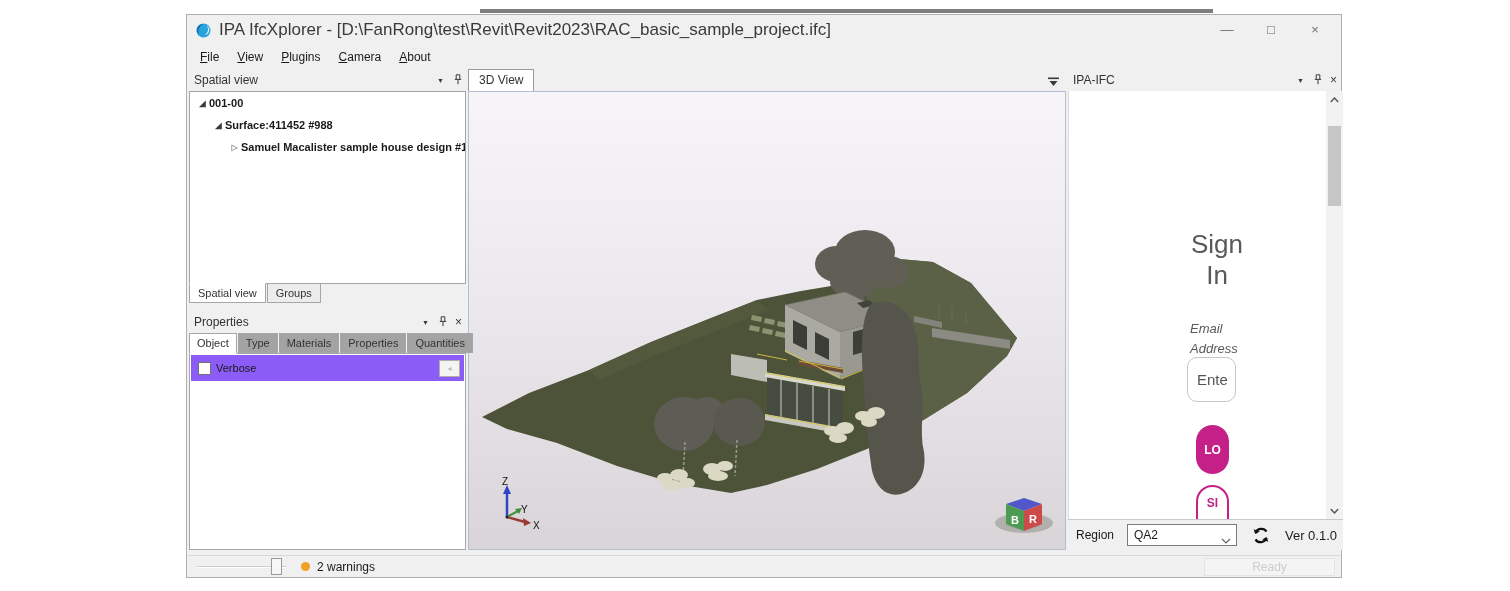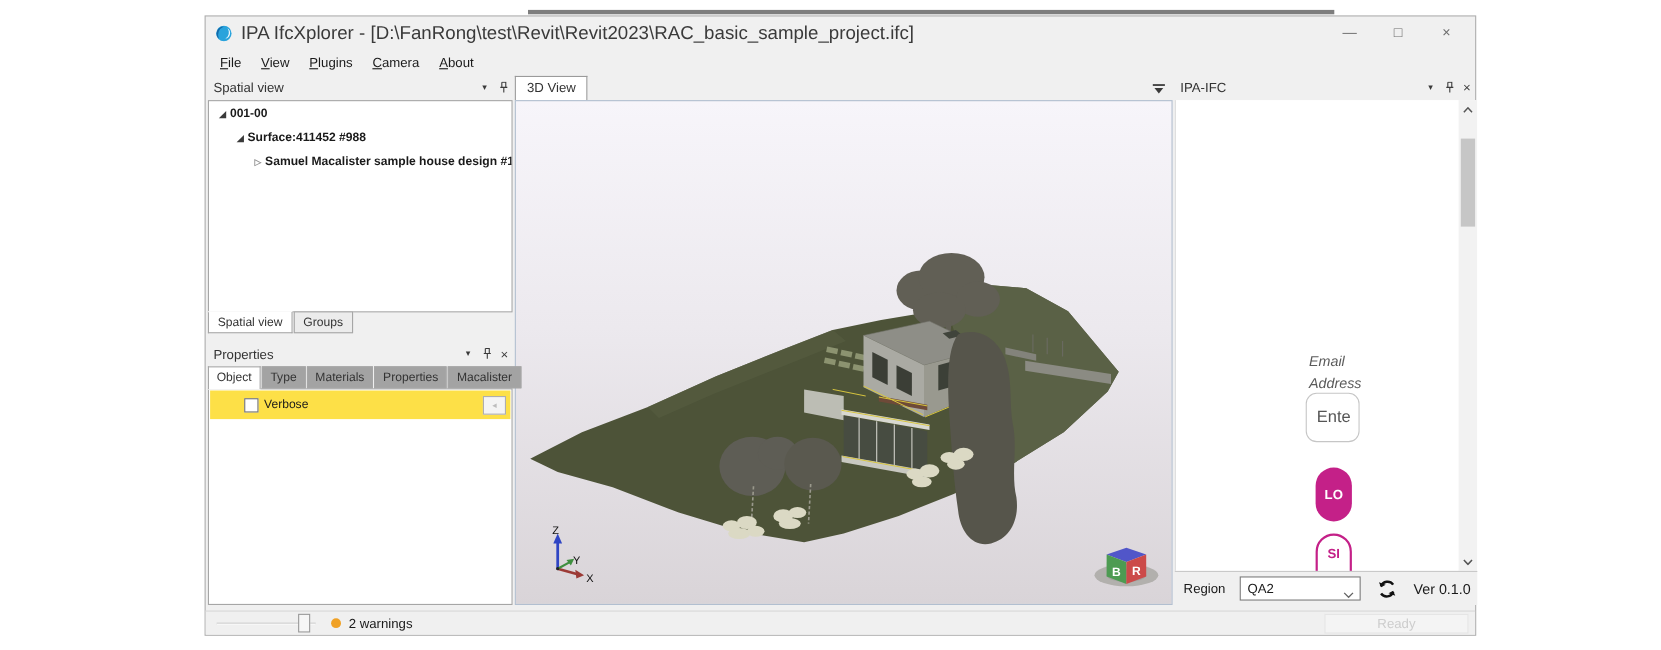--- a/index.html
+++ b/index.html
@@ -37,21 +37,21 @@
 
   .left-tabs{position:absolute;left:2px;top:268px;display:flex;align-items:flex-start;}
   .ltab{font-size:11px;color:#333;padding:3px 8px;background:#ececec;border:1px solid #a6a6a6;margin-right:1px;}
   .ltab.active{background:#fff;border-top:1px solid #fff;}
 
   
   .prop-tabs{position:absolute;left:2px;top:318px;display:flex;align-items:flex-start;z-index:2;}
   .ptab{font-size:11px;color:#333;padding:3px 7px;background:#a3a3a3;border:1px solid #a6a6a6;margin-right:1px;}
   .ptab.active{background:#fff;border-bottom:1px solid #fff;padding-bottom:4px;}
   .prop-box{position:absolute;left:2px;top:338px;width:277px;height:197px;background:#fff;border:1px solid #a6a6a6;}
-  .verbose-row{position:absolute;left:1px;top:1px;width:273px;height:26px;background:#fde047;display:flex;align-items:center;padding-left:24px;}
+  .verbose-row{position:absolute;left:1px;top:1px;width:273px;height:26px;background:#8b5cf6;display:flex;align-items:center;}
   .checkbox{width:13px;height:13px;background:#fff;border:1px solid #707070;margin-left:7px;flex:0 0 auto;}
   .verbose-label{font-size:11px;color:#1a1a1a;margin-left:5px;flex:1;}
   .mini-btn{width:21px;height:17px;background:#f4f4f4;border:1px solid #aeaeae;color:#bdbdbd;font-size:8px;
             text-align:center;line-height:15px;margin-right:4px;flex:0 0 auto;}
 
   
   .vtab{position:absolute;left:281px;top:54px;height:22px;background:#fff;border:1px solid #9a9a9a;border-bottom:none;
         padding:3px 10px;font-size:12px;color:#333;}
   .overflow-btn{position:absolute;left:860px;top:59px;width:14px;height:13px;}
   .viewport{position:absolute;left:281px;top:76px;width:598px;height:459px;border:1px solid #b2bfd0;
@@ -161,21 +161,21 @@
           </svg>
       </span>
       <span class="hdr-close">×</span>
     </div>
 
     <div class="prop-tabs">
       <span class="ptab active">Object</span>
       <span class="ptab">Type</span>
       <span class="ptab">Materials</span>
       <span class="ptab">Properties</span>
-      <span class="ptab">Macalister</span>
+      <span class="ptab">Quantities</span>
     </div>
 
     <div class="prop-box">
       <div class="verbose-row">
         <span class="checkbox"></span>
         <span class="verbose-label">Verbose</span>
         <span class="mini-btn">◂</span>
       </div>
     </div>
 
@@ -304,20 +304,21 @@
       <span class="hdr-ic">▼</span>
       <span class="hdr-ic">
         <svg width="10" height="11" viewBox="0 0 10 11">
             <path d="M3.2 0.8 h3.6 v4.6 M3.2 0.8 v4.6 M1.8 5.4 h6.4 M5 5.6 v4.6" stroke="#3a3a3a" fill="none" stroke-width="1"></path>
           </svg>
       </span>
       <span class="hdr-close">×</span>
     </div>
 
     <div class="ipa-content">
+      <div class="signin">Sign In</div>
       <div class="email">Email Address</div>
       <div class="enter-btn">Ente</div>
       <div class="login-btn">LO</div>
       <div class="signup-btn">SI</div>
 
       <div class="scrollbar">
         <span class="sb-btn sb-up">
           <svg width="9" height="6" viewBox="0 0 9 6">
               <path d="M0.8 5 L4.5 1 L8.2 5" stroke="#555" stroke-width="1.4" fill="none"></path>
             </svg>

